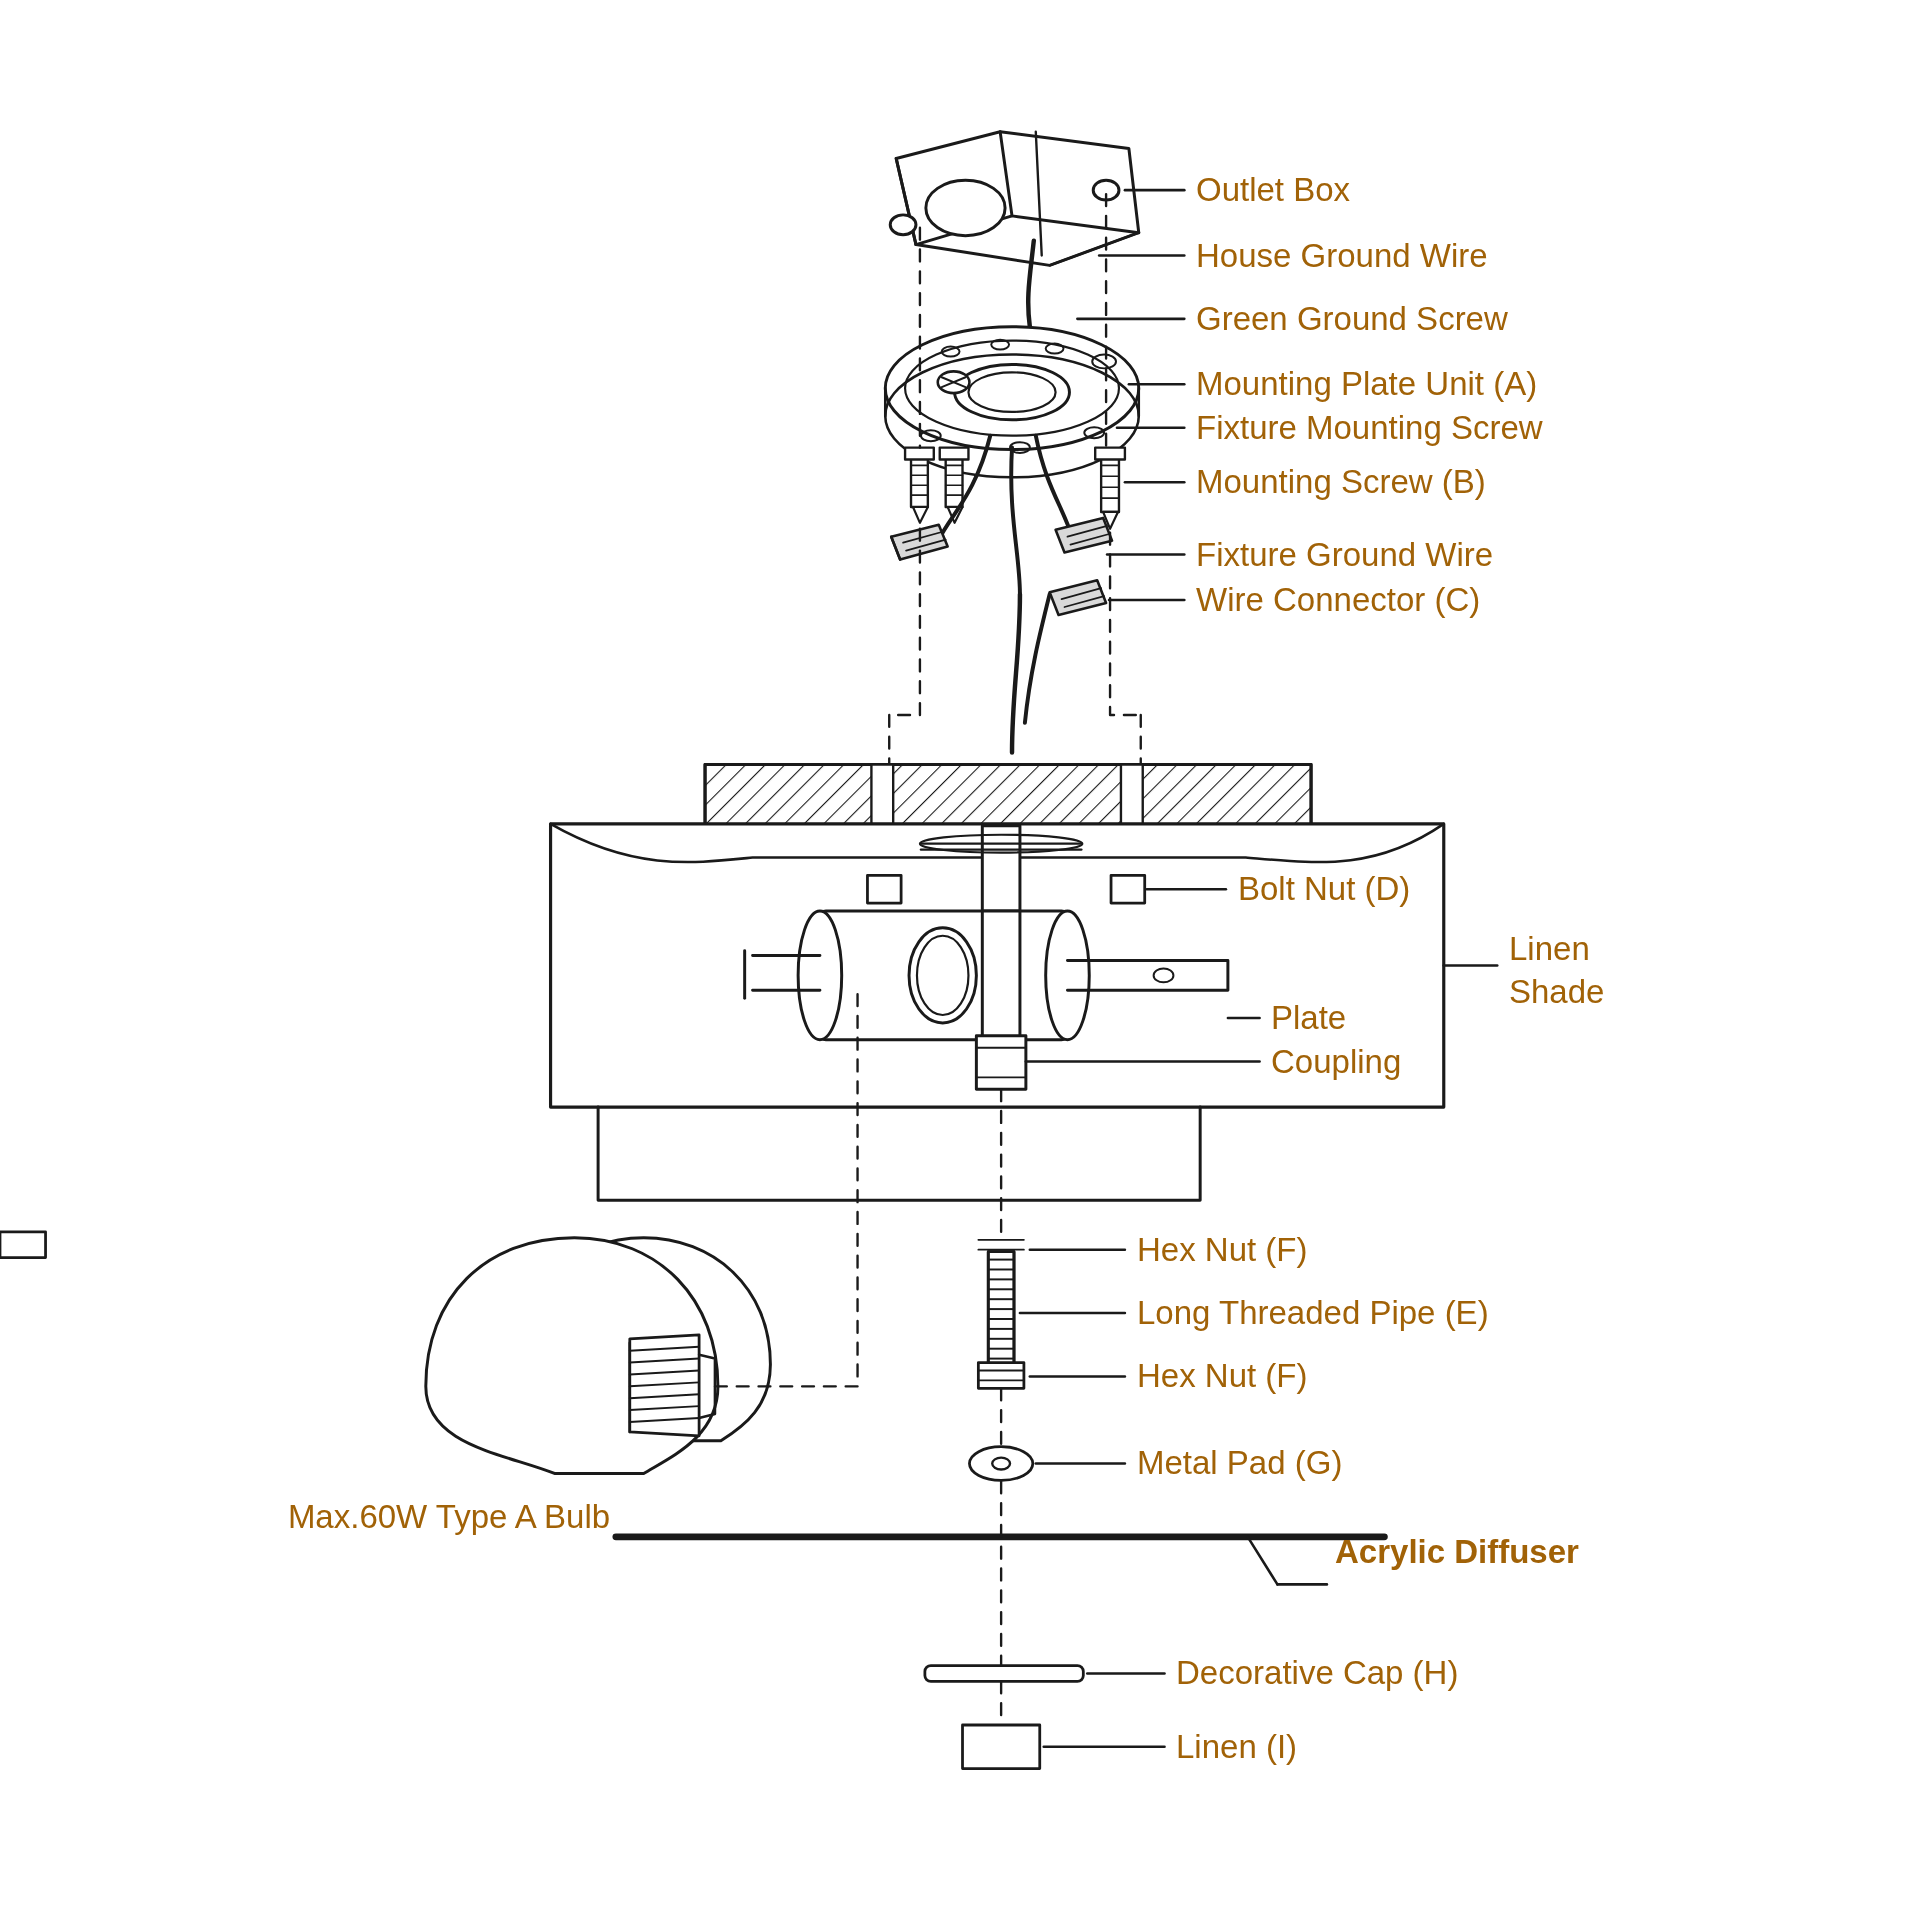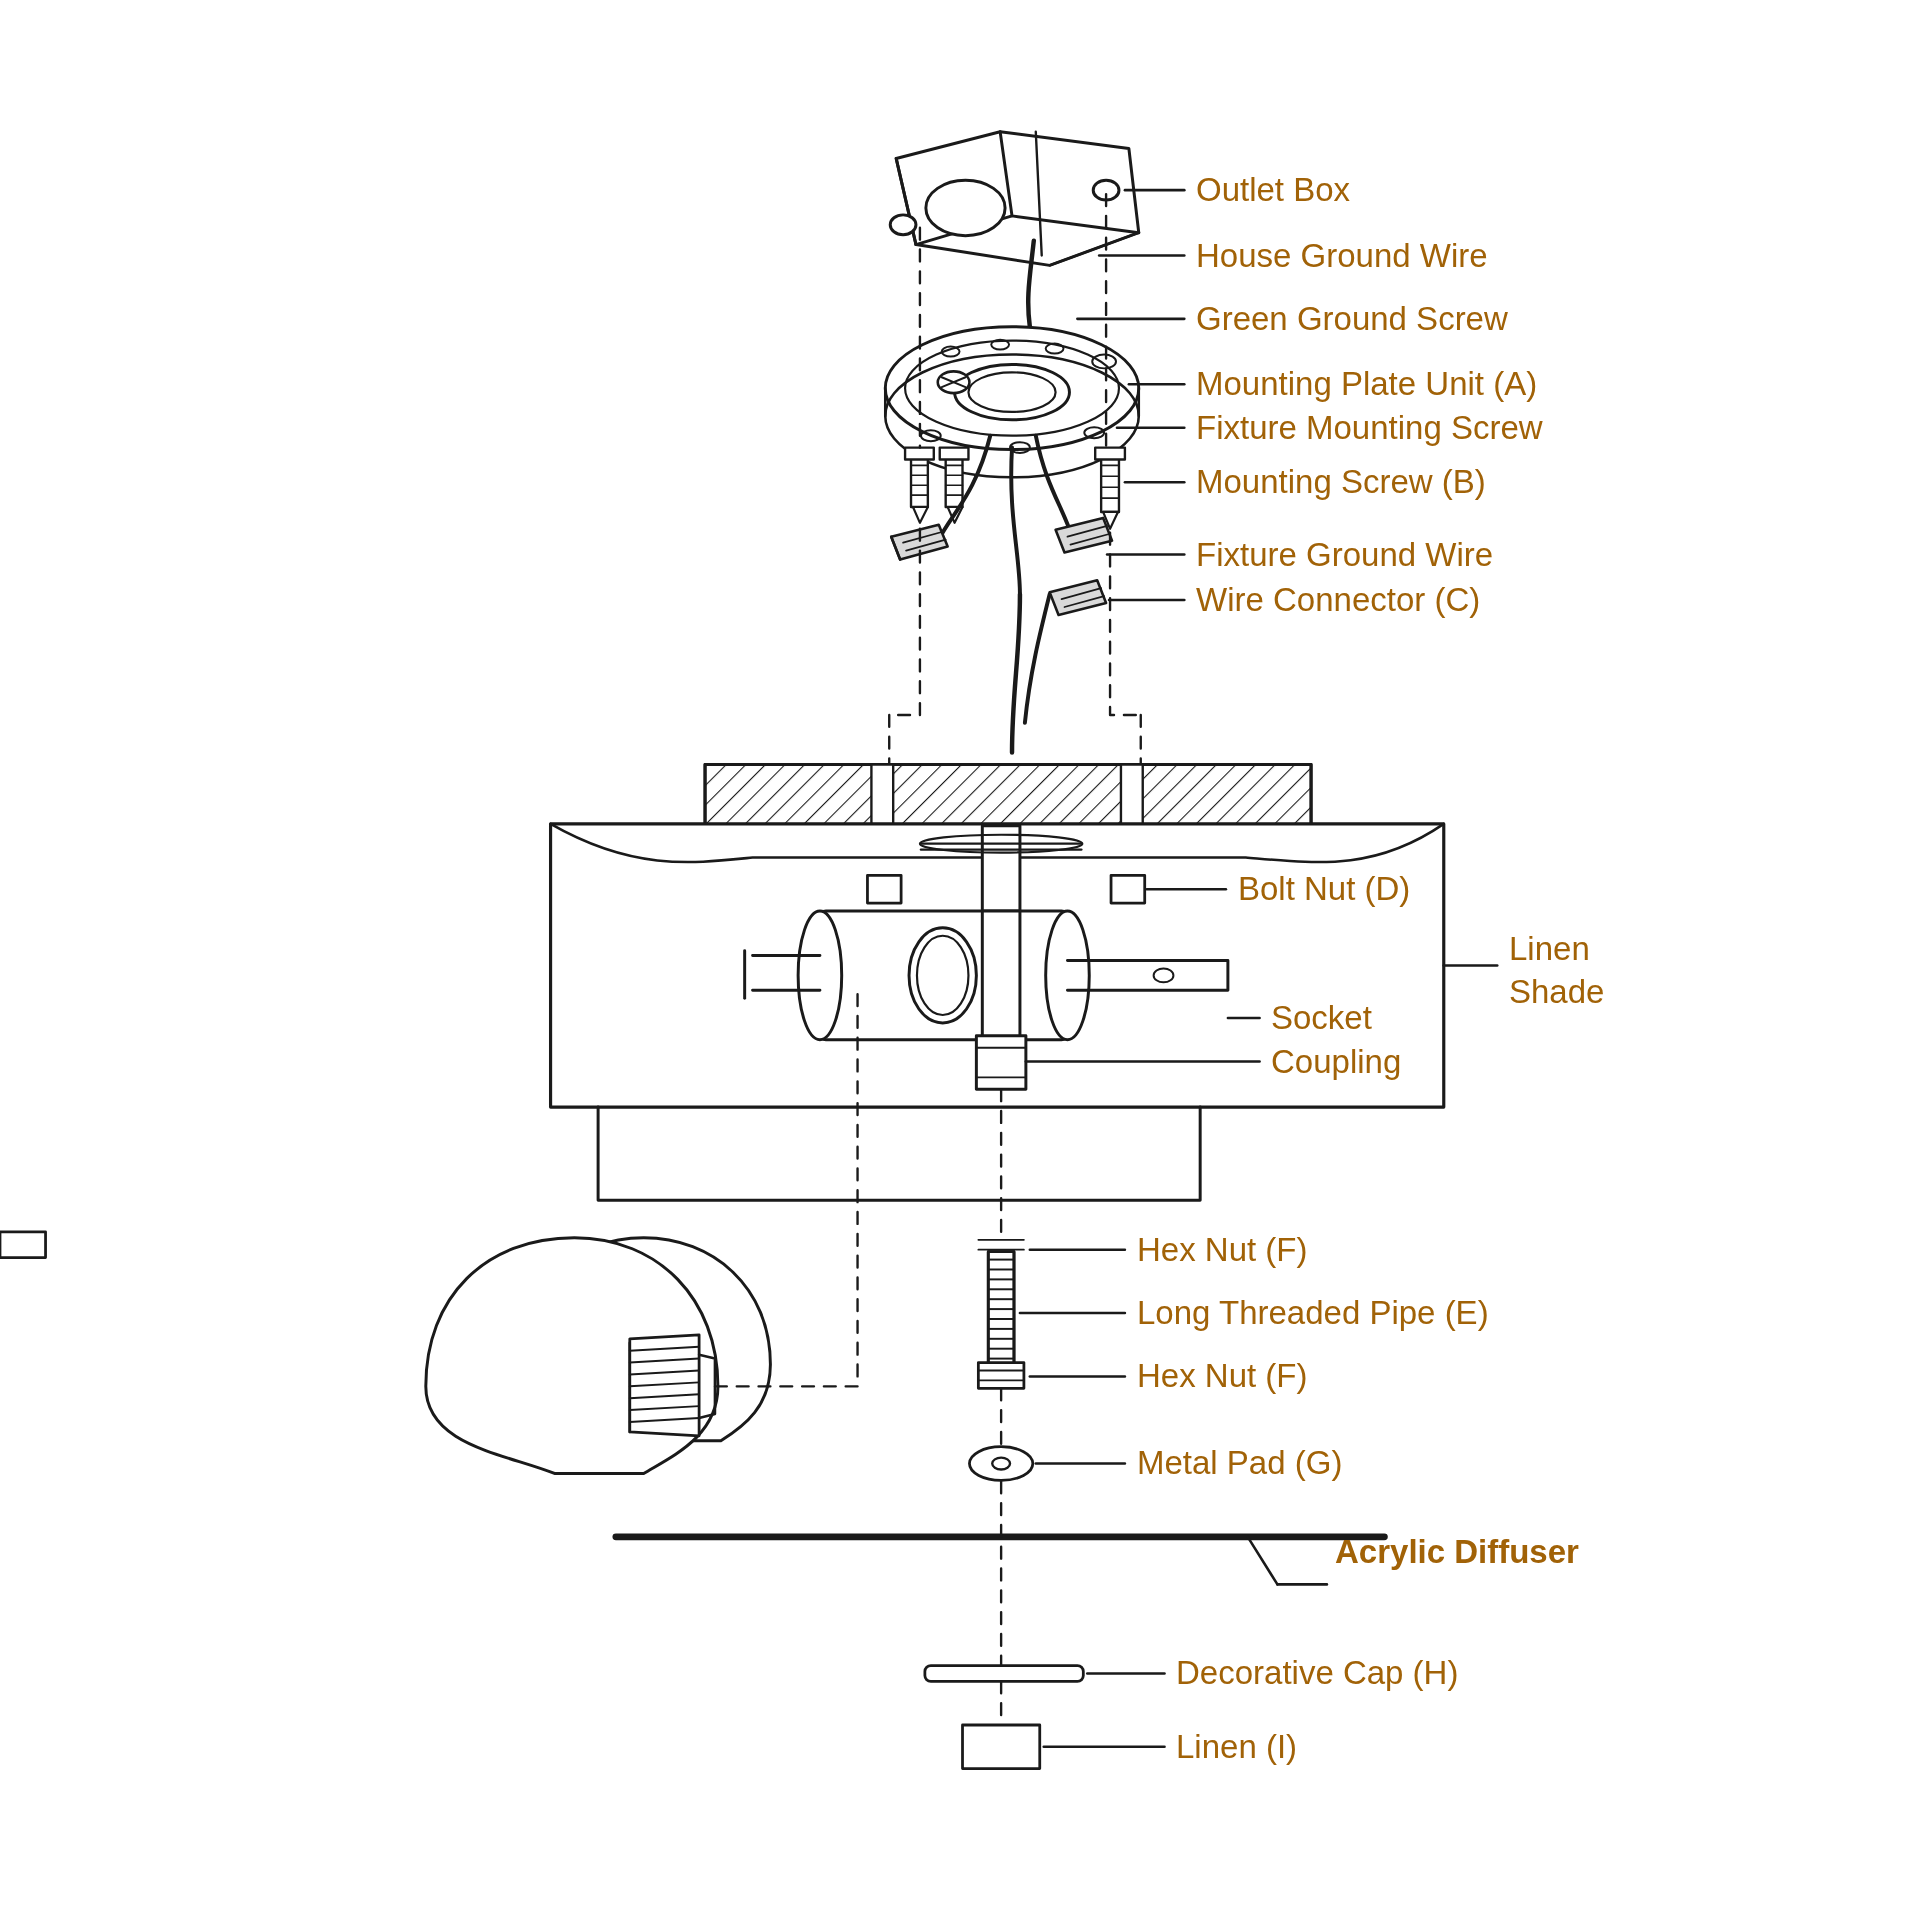--- a/index.html
+++ b/index.html
@@ -243,26 +243,27 @@
 <div class="lbl" style="left:1196px; top:299px;">Green Ground Screw</div>
 <div class="lbl" style="left:1196px; top:364px;">Mounting Plate Unit (A)</div>
 <div class="lbl" style="left:1196px; top:408px;">Fixture Mounting Screw</div>
 <div class="lbl" style="left:1196px; top:462px;">Mounting Screw (B)</div>
 <div class="lbl" style="left:1196px; top:535px;">Fixture Ground Wire</div>
 <div class="lbl" style="left:1196px; top:580px;">Wire Connector (C)</div>
 
 <div class="lbl" style="left:1238px; top:869px;">Bolt Nut (D)</div>
 <div class="lbl" style="left:1509px; top:929px;">Linen</div>
 <div class="lbl" style="left:1509px; top:972px;text-align:right;">Shade</div>
-<div class="lbl" style="left:1271px; top:998px;">Socket</div>
+<div class="lbl" style="left:1271px; top:998px;">Plate</div>
 <div class="lbl" style="left:1271px; top:1042px;">Coupling</div>
 
 <div class="lbl" style="left:1137px; top:1230px;">Hex Nut (F)</div>
 <div class="lbl" style="left:1137px; top:1293px;">Long Threaded Pipe (E)</div>
 <div class="lbl" style="left:1137px; top:1356px;">Hex Nut (F)</div>
 <div class="lbl" style="left:1137px; top:1443px;">Metal Pad (G)</div>
 <div class="lbl" style="left:1335px; top:1532px;font-weight:bold;">Acrylic Diffuser</div>
 <div class="lbl" style="left:1176px; top:1653px;">Decorative Cap (H)</div>
 <div class="lbl" style="left:1176px; top:1727px;">Linen (I)</div>
 
+<div class="lbl center" style="left:226px; top:1497px; width:446px;">Max.60W Type A Bulb</div>
 
 </div>
 
 
 </body></html>

